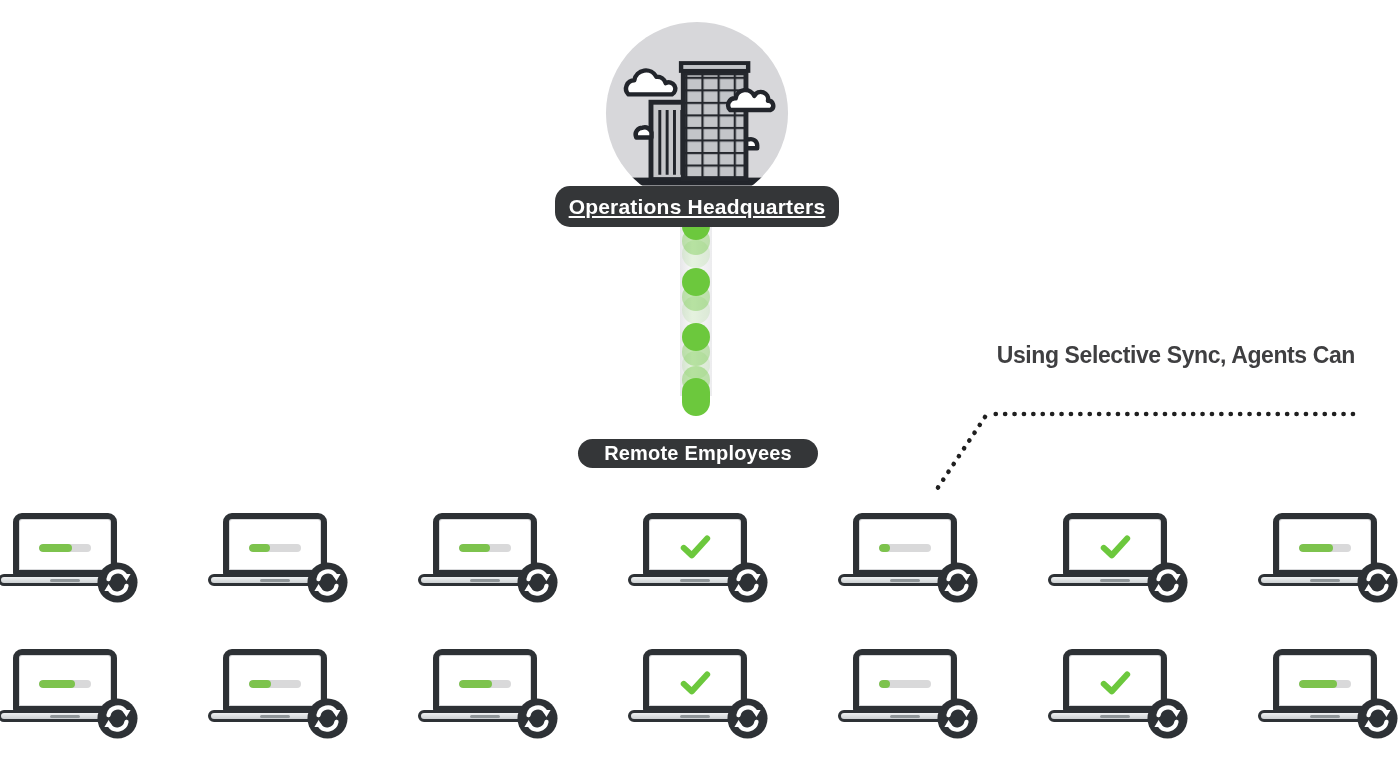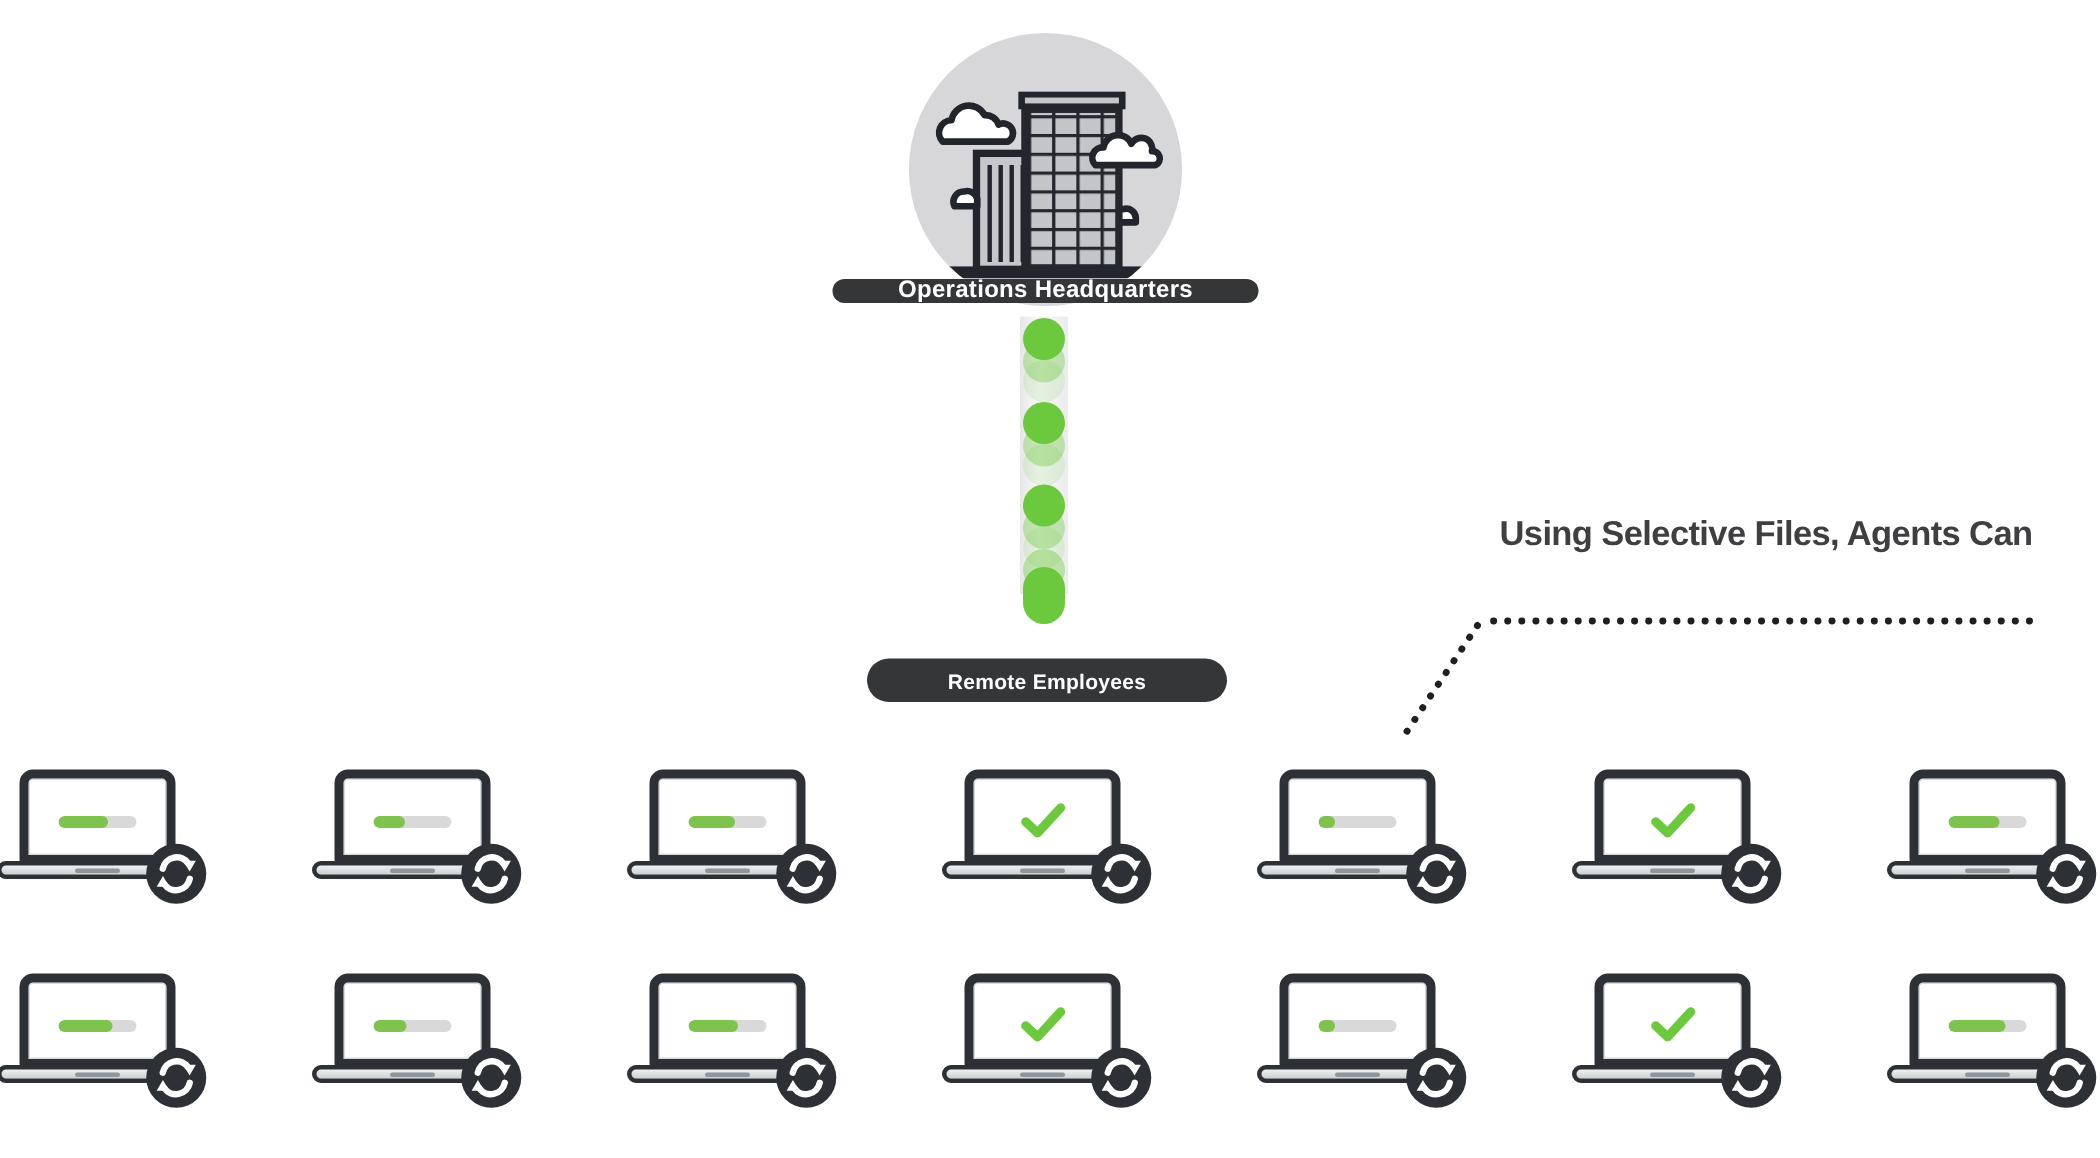--- a/index.html
+++ b/index.html
@@ -11,22 +11,22 @@
   .circle-bg{fill:var(--circle-bg);}
   .bld-fill{fill:var(--building-gray);stroke:var(--outline);stroke-width:5;}
   .bld-line{stroke:var(--outline);stroke-width:3;fill:none;}
   .bld-dark{fill:var(--outline);}
   .cloud{fill:#ffffff;stroke:var(--outline);stroke-width:4.5;stroke-linejoin:round;}
 
   
   .pill{position:absolute;background:var(--pill-bg);color:#ffffff;font-weight:700;
         display:flex;align-items:center;justify-content:center;border-radius:15px;
         letter-spacing:0.2px;z-index:6;}
-  #hq-pill{left:555px;top:186px;width:284px;height:16px;font-size:16px;}
-  #remote-pill{left:578px;top:439px;width:240px;height:29px;font-size:14px;}
+  #hq-pill{left:555px;top:186px;width:284px;height:41px;font-size:21px;text-decoration:underline;}
+  #remote-pill{left:578px;top:439px;width:240px;height:29px;font-size:20px;}
 
   
   #flow-track{position:absolute;left:680px;top:211px;width:32px;height:185px;z-index:1;
       background:linear-gradient(90deg,#e7e7e9 0%,#fafafa 40%,#ececee 100%);}
   .flow-dot{position:absolute;width:28px;height:28px;border-radius:50%;
       background:var(--green);left:682px;z-index:2;}
   .flow-ghost{z-index:1;}
   #flow-cap{position:absolute;left:682px;top:378px;width:28px;height:38px;
       border-radius:14px;background:var(--green);z-index:2;}
 
@@ -107,21 +107,21 @@
   <div class="flow-dot flow-ghost" style="top:338px;opacity:.38"></div>
   <div class="flow-dot flow-ghost" style="top:351px;opacity:.14"></div>
   <div class="flow-dot flow-ghost" style="top:366px;opacity:.4"></div>
   <div id="flow-cap"></div>
 
   <div id="remote-pill" class="pill">
     <span>Remote Employees</span>
   </div>
 
   <div id="annotation">
-    <div>Using Selective Files, Agents Can</div>
+    <div>Using Selective Sync, Agents Can</div>
   </div>
   <svg id="dotted-connector" viewBox="0 0 470 110">
     <path class="dotline" d="M453 19H88"></path>
     <path class="dotline" d="M85 22L37 94"></path>
   </svg>
 
   <div id="laptop-grid">
       <div class="laptop" style="left: -10px; top: 513px;">
         <div class="lap-screen">
           <div class="pbar">

